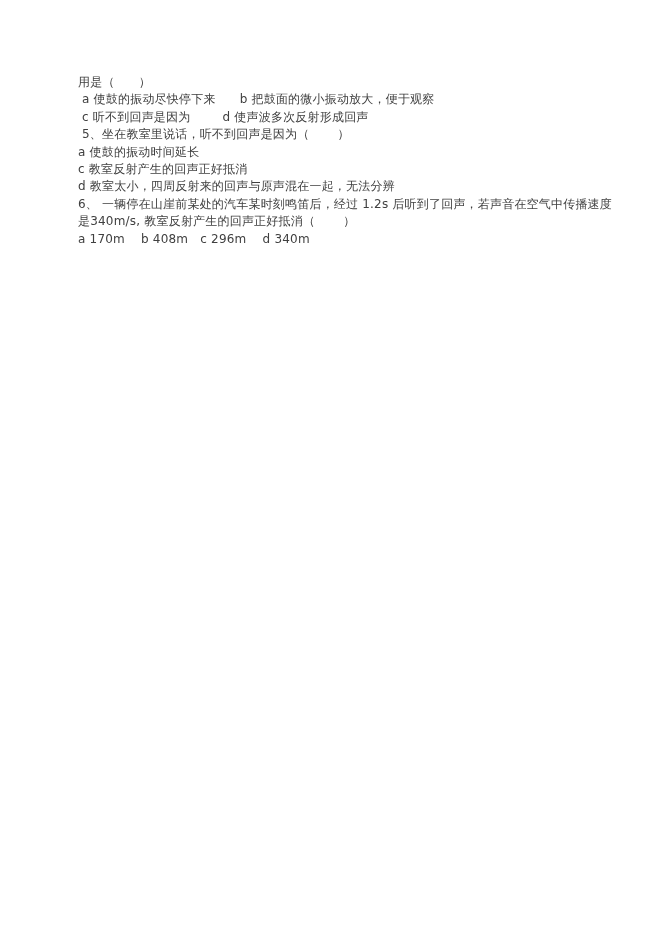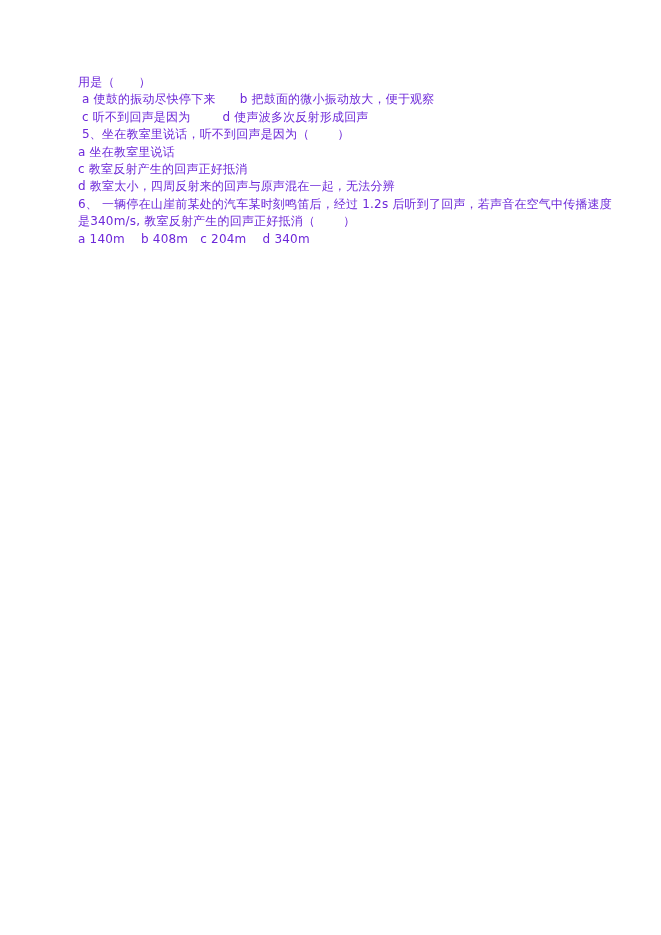--- a/index.html
+++ b/index.html
@@ -13,38 +13,38 @@
     height: 935px;
     background: #ffffff;
     overflow: hidden;
     font-family: "DejaVu Sans", sans-serif;
   }
   .content {
     position: absolute;
     left: 78px;
     top: 74px;
     width: 540px;
-    color: #6d28d9;
+    color: #404040;
     font-size: 12px;
     line-height: 17.4px;
   }
   .line {
     white-space: pre;
     letter-spacing: 0.2px;
   }
 </style>
 </head>
 <body>
 
 <div class="page">
   <div class="content">
     <div class="line">用是（      ）</div>
     <div class="line"> a 使鼓的振动尽快停下来      b 把鼓面的微小振动放大，便于观察</div>
     <div class="line"> c 听不到回声是因为        d 使声波多次反射形成回声</div>
     <div class="line"> 5、坐在教室里说话，听不到回声是因为（       ）</div>
-    <div class="line">a 坐在教室里说话</div>
+    <div class="line">a 使鼓的振动时间延长</div>
     <div class="line">c 教室反射产生的回声正好抵消</div>
     <div class="line">d 教室太小，四周反射来的回声与原声混在一起，无法分辨</div>
     <div class="line">6、 一辆停在山崖前某处的汽车某时刻鸣笛后，经过 1.2s 后听到了回声，若声音在空气中传播速度</div>
     <div class="line">是340m/s, 教室反射产生的回声正好抵消（       ）</div>
-    <div class="line">a 140m    b 408m   c 204m    d 340m</div>
+    <div class="line">a 170m    b 408m   c 296m    d 340m</div>
   </div>
 </div>
 
 </body></html>

